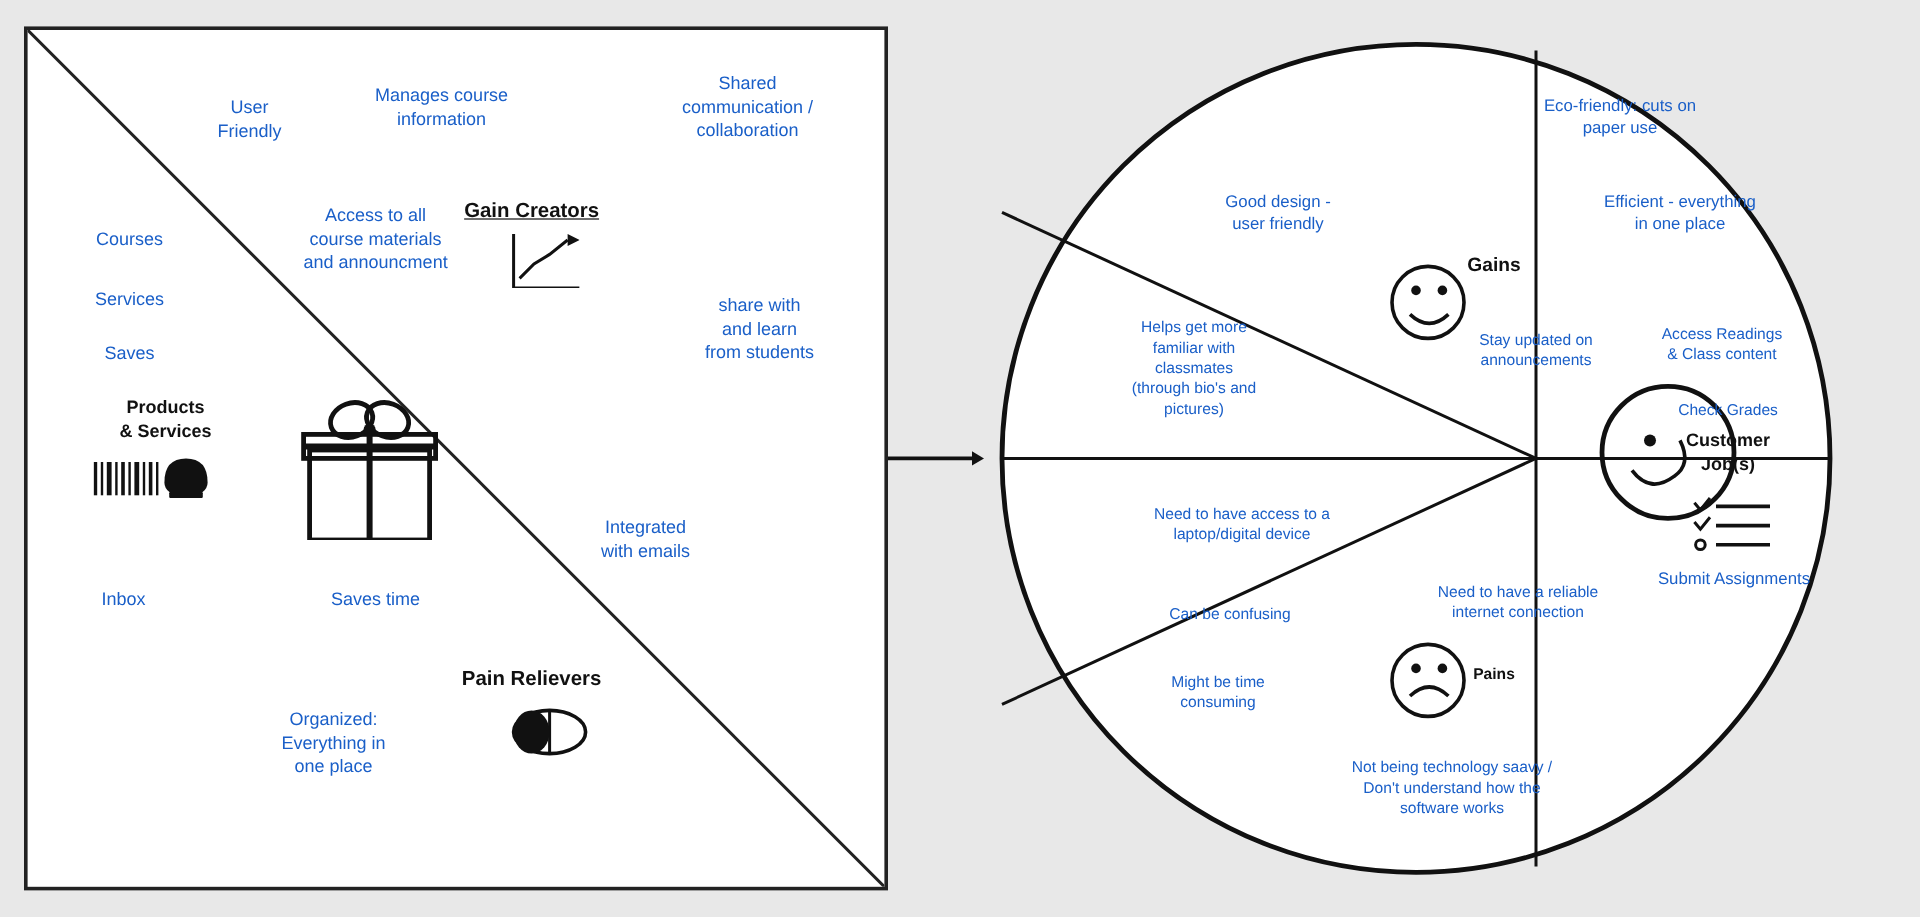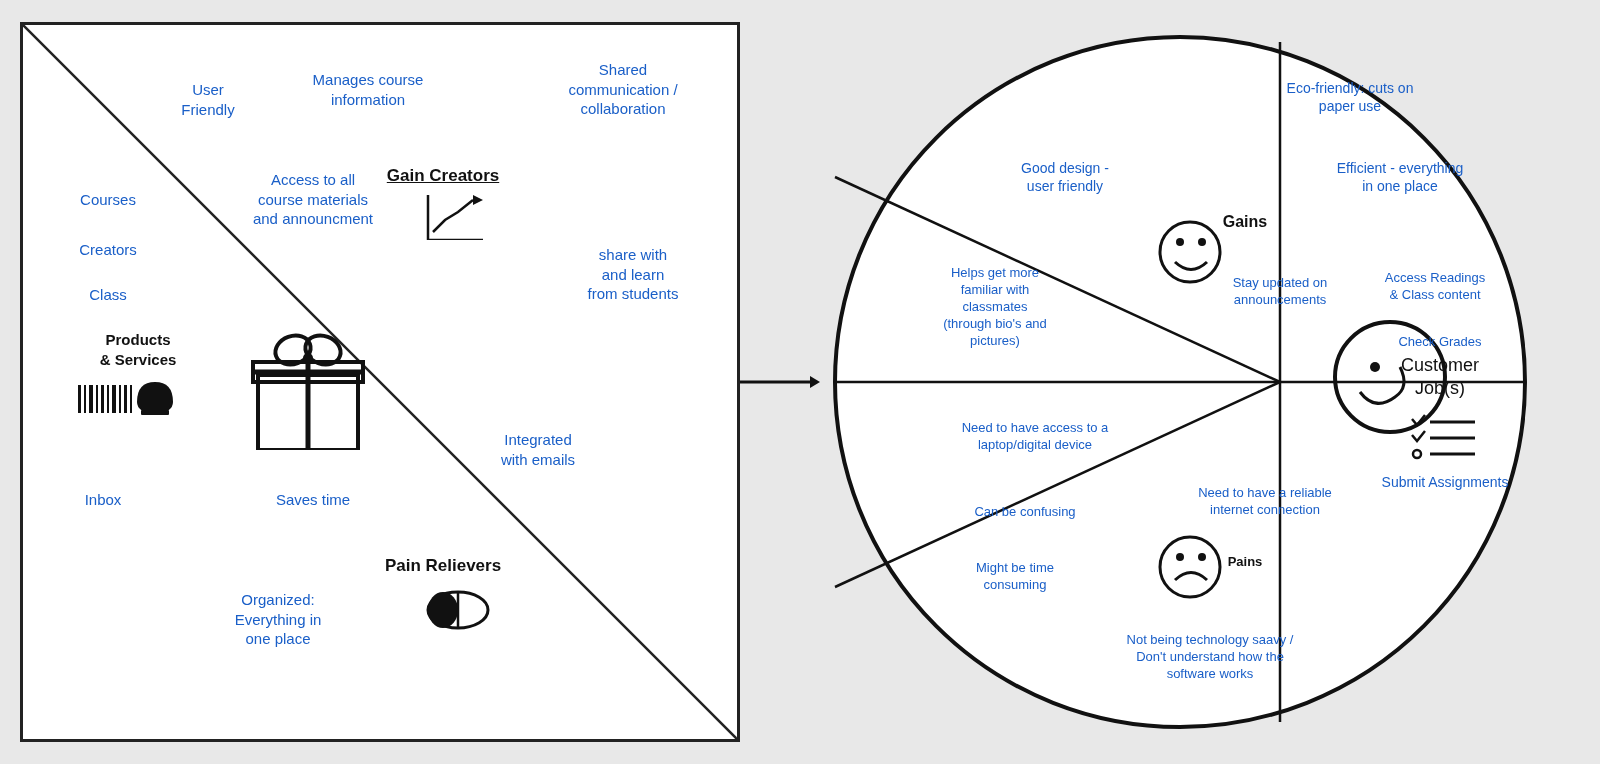--- a/index.html
+++ b/index.html
@@ -112,22 +112,22 @@
       <line x1="5" y1="50" x2="5" y2="5" stroke="#111" stroke-width="2.5"></line>
       <line x1="5" y1="50" x2="60" y2="50" stroke="#111" stroke-width="2.5"></line>
       <polyline points="10,42 22,30 35,22 50,10" stroke="#111" stroke-width="2.5" fill="none"></polyline>
       <polygon points="50,5 60,10 50,15" fill="#111"></polygon>
     </svg>
 
     <div class="lbl blue" style="left:215px;top:145px;width:150px;">Access to all<br>course materials<br>and announcment</div>
     <div class="lbl blue" style="left:540px;top:220px;width:140px;">share with<br>and learn<br>from students</div>
 
     <div class="lbl blue" style="left:40px;top:165px;width:90px;">Courses</div>
-    <div class="lbl blue" style="left:40px;top:215px;width:90px;">Creators</div>
-    <div class="lbl blue" style="left:40px;top:260px;width:90px;">Class</div>
+    <div class="lbl blue" style="left:40px;top:215px;width:90px;">Services</div>
+    <div class="lbl blue" style="left:40px;top:260px;width:90px;">Saves</div>
 
     <div class="lbl black" style="left:60px;top:305px;width:110px;">Products<br>&amp; Services</div>
 
     <div style="position:absolute;left:55px;top:360px;">
       <svg width="55" height="28">
         <rect x="0" y="0" width="3" height="28" fill="#111"></rect>
         <rect x="6" y="0" width="2" height="28" fill="#111"></rect>
         <rect x="11" y="0" width="4" height="28" fill="#111"></rect>
         <rect x="18" y="0" width="2" height="28" fill="#111"></rect>
         <rect x="23" y="0" width="3" height="28" fill="#111"></rect>
@@ -254,21 +254,21 @@
     
     <div class="clbl blue" style="left:460px;top:270px;font-size:13px;width:155px;">Stay updated on<br>announcements</div>
 
     
     <div class="clbl blue" style="left:615px;top:265px;font-size:13px;width:170px;">Access Readings<br>&amp; Class content</div>
 
     
     <div class="clbl blue" style="left:620px;top:320px;font-size:13px;width:120px;">Check Grades</div>
 
     
-    <div class="clbl black" style="left:620px;top:355px;font-weight:normal;font-size:18px;width:120px;">Customer<br>Job(s)</div>
+    <div class="clbl black" style="left:620px;top:355px;font-weight:bold;font-size:15px;width:120px;">Customer<br>Job(s)</div>
 
     
     <div class="clbl blue" style="left:625px;top:460px;font-size:14px;width:150px;">Submit Assignments</div>
 
     
     <div class="clbl blue" style="left:215px;top:415px;font-size:13px;width:210px;">Need to have access to a<br>laptop/digital device</div>
 
     
     <div class="clbl blue" style="left:205px;top:490px;font-size:13px;width:140px;">Can be confusing</div>
 

